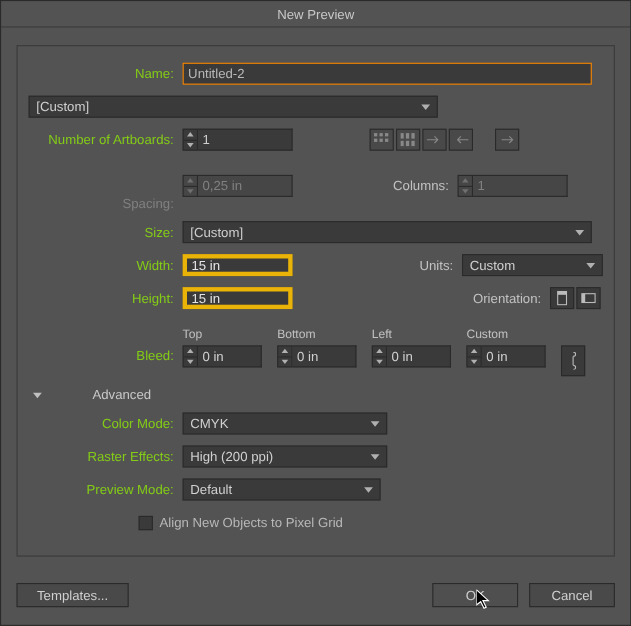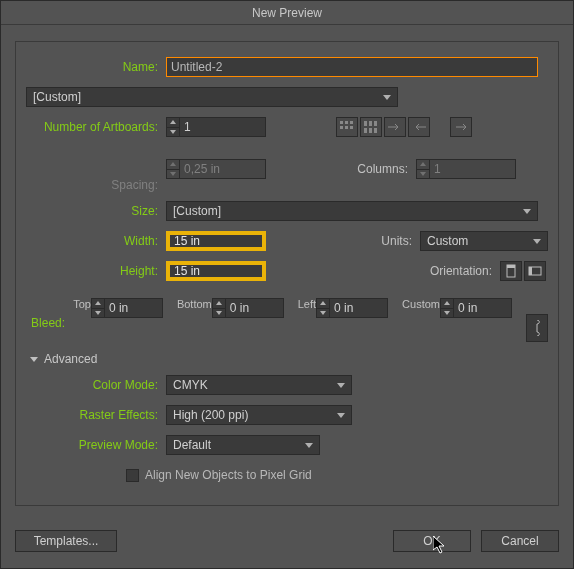--- a/index.html
+++ b/index.html
@@ -133,34 +133,35 @@
     border: 1px solid #2a2a2a;
     display: inline-flex;
     align-items: center;
     justify-content: center;
     margin-right: 2px;
   }
   .icon-btn.dim { background: #494949; }
   .icon-btn svg { display: block; }
   .sep { height: 8px; }
   .bleed-cols { display: flex; gap: 14px; }
-  .bleed-col { display: flex; flex-direction: row; }
+  .bleed-col { display: flex; flex-direction: column; }
   .bleed-col .hdr { color: #c0c0c0; margin-bottom: 4px; font-size: 11px; }
   .link-toggle {
     width: 22px; height: 28px;
     background: #3a3a3a;
     border: 1px solid #2a2a2a;
     display: flex; align-items: center; justify-content: center;
     margin-top: 16px;
   }
   .disclosure {
     display: flex;
     align-items: center;
     color: #c8c8c8;
     margin: 10px 0 8px 4px;
+    gap: 40px;
   }
   .disclosure .tri {
     width: 0; height: 0;
     border-left: 4px solid transparent;
     border-right: 4px solid transparent;
     border-top: 5px solid #c0c0c0;
     margin-right: 6px;
   }
   .checkbox {
     display: flex;
@@ -434,21 +435,21 @@
     <div class="row">
       <div class="label">Raster Effects:</div>
       <div class="dropdown" style="width:186px">
         <span>High (200 ppi)</span>
           <span class="dd-arrow"></span>
       </div>
     </div>
 
     <div class="row">
       <div class="label">Preview Mode:</div>
-      <div class="dropdown" style="width:154px">
+      <div class="dropdown" style="width:180px">
         <span>Default</span>
           <span class="dd-arrow"></span>
       </div>
     </div>
 
     <div class="row">
       <div class="checkbox">
         <div class="box"></div>
         <span>Align New Objects to Pixel Grid</span>
       </div>

